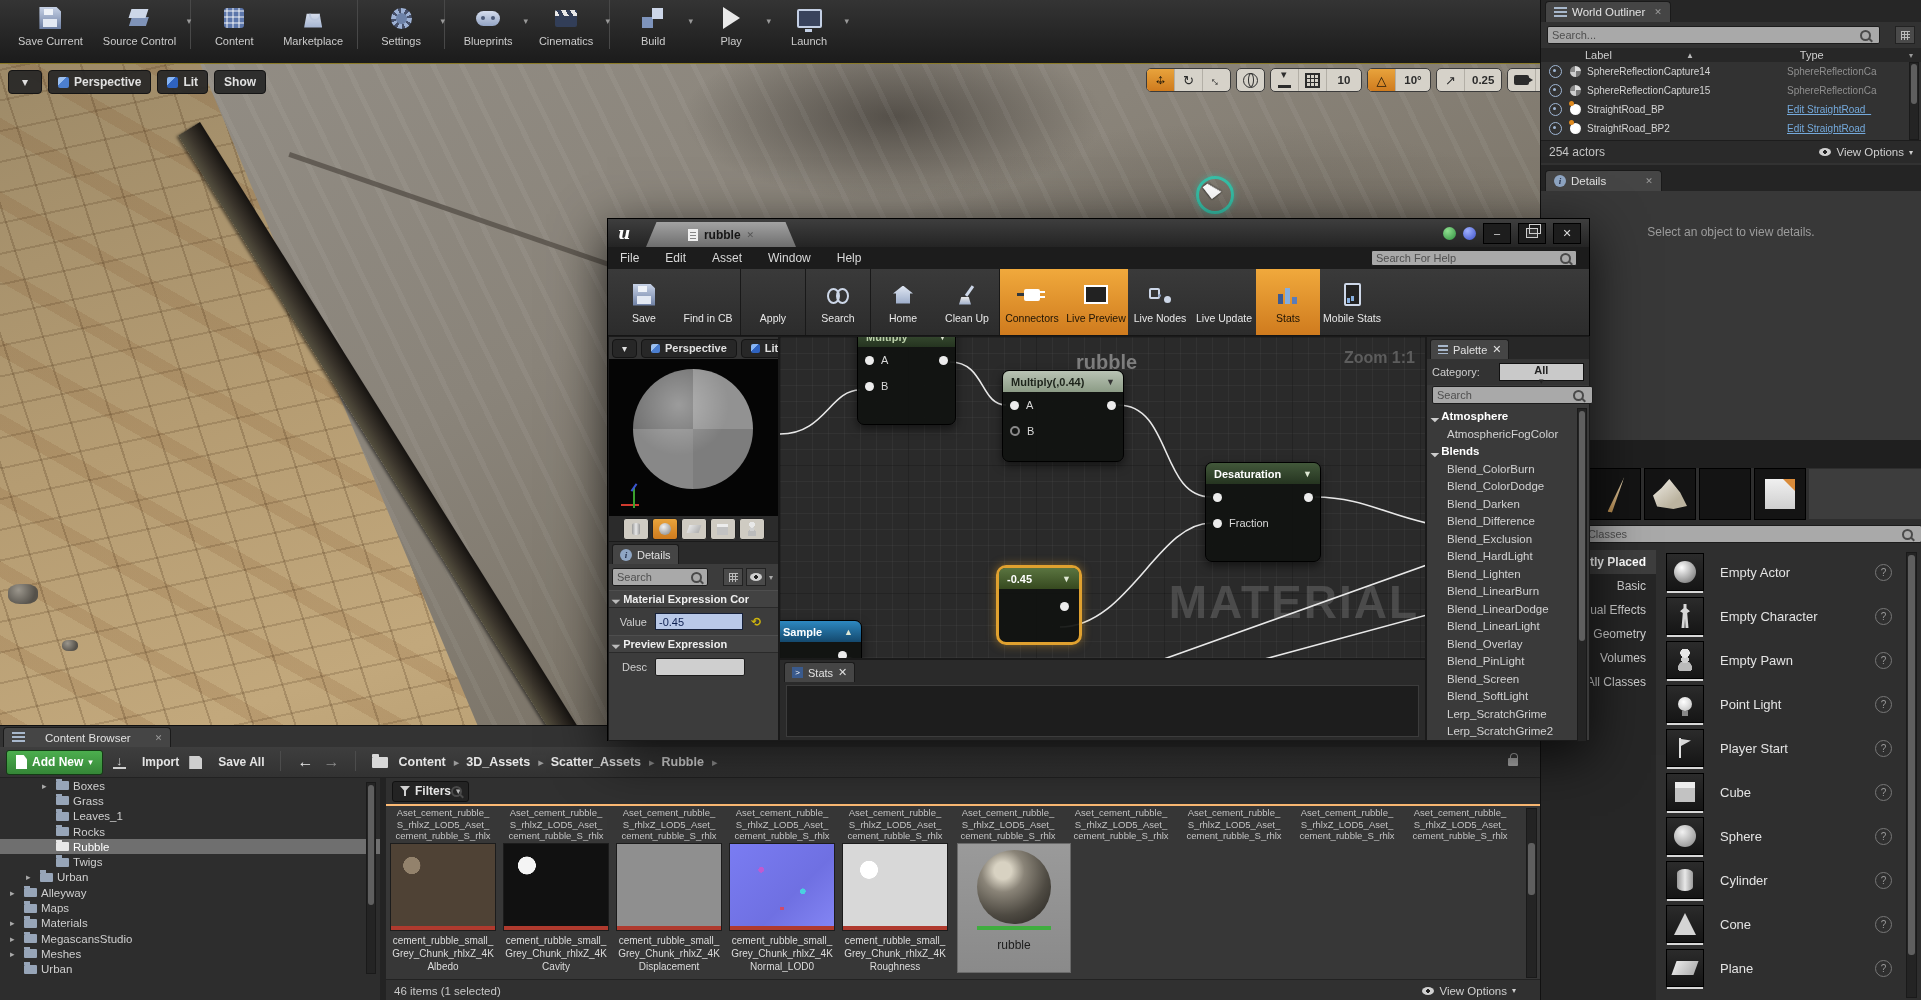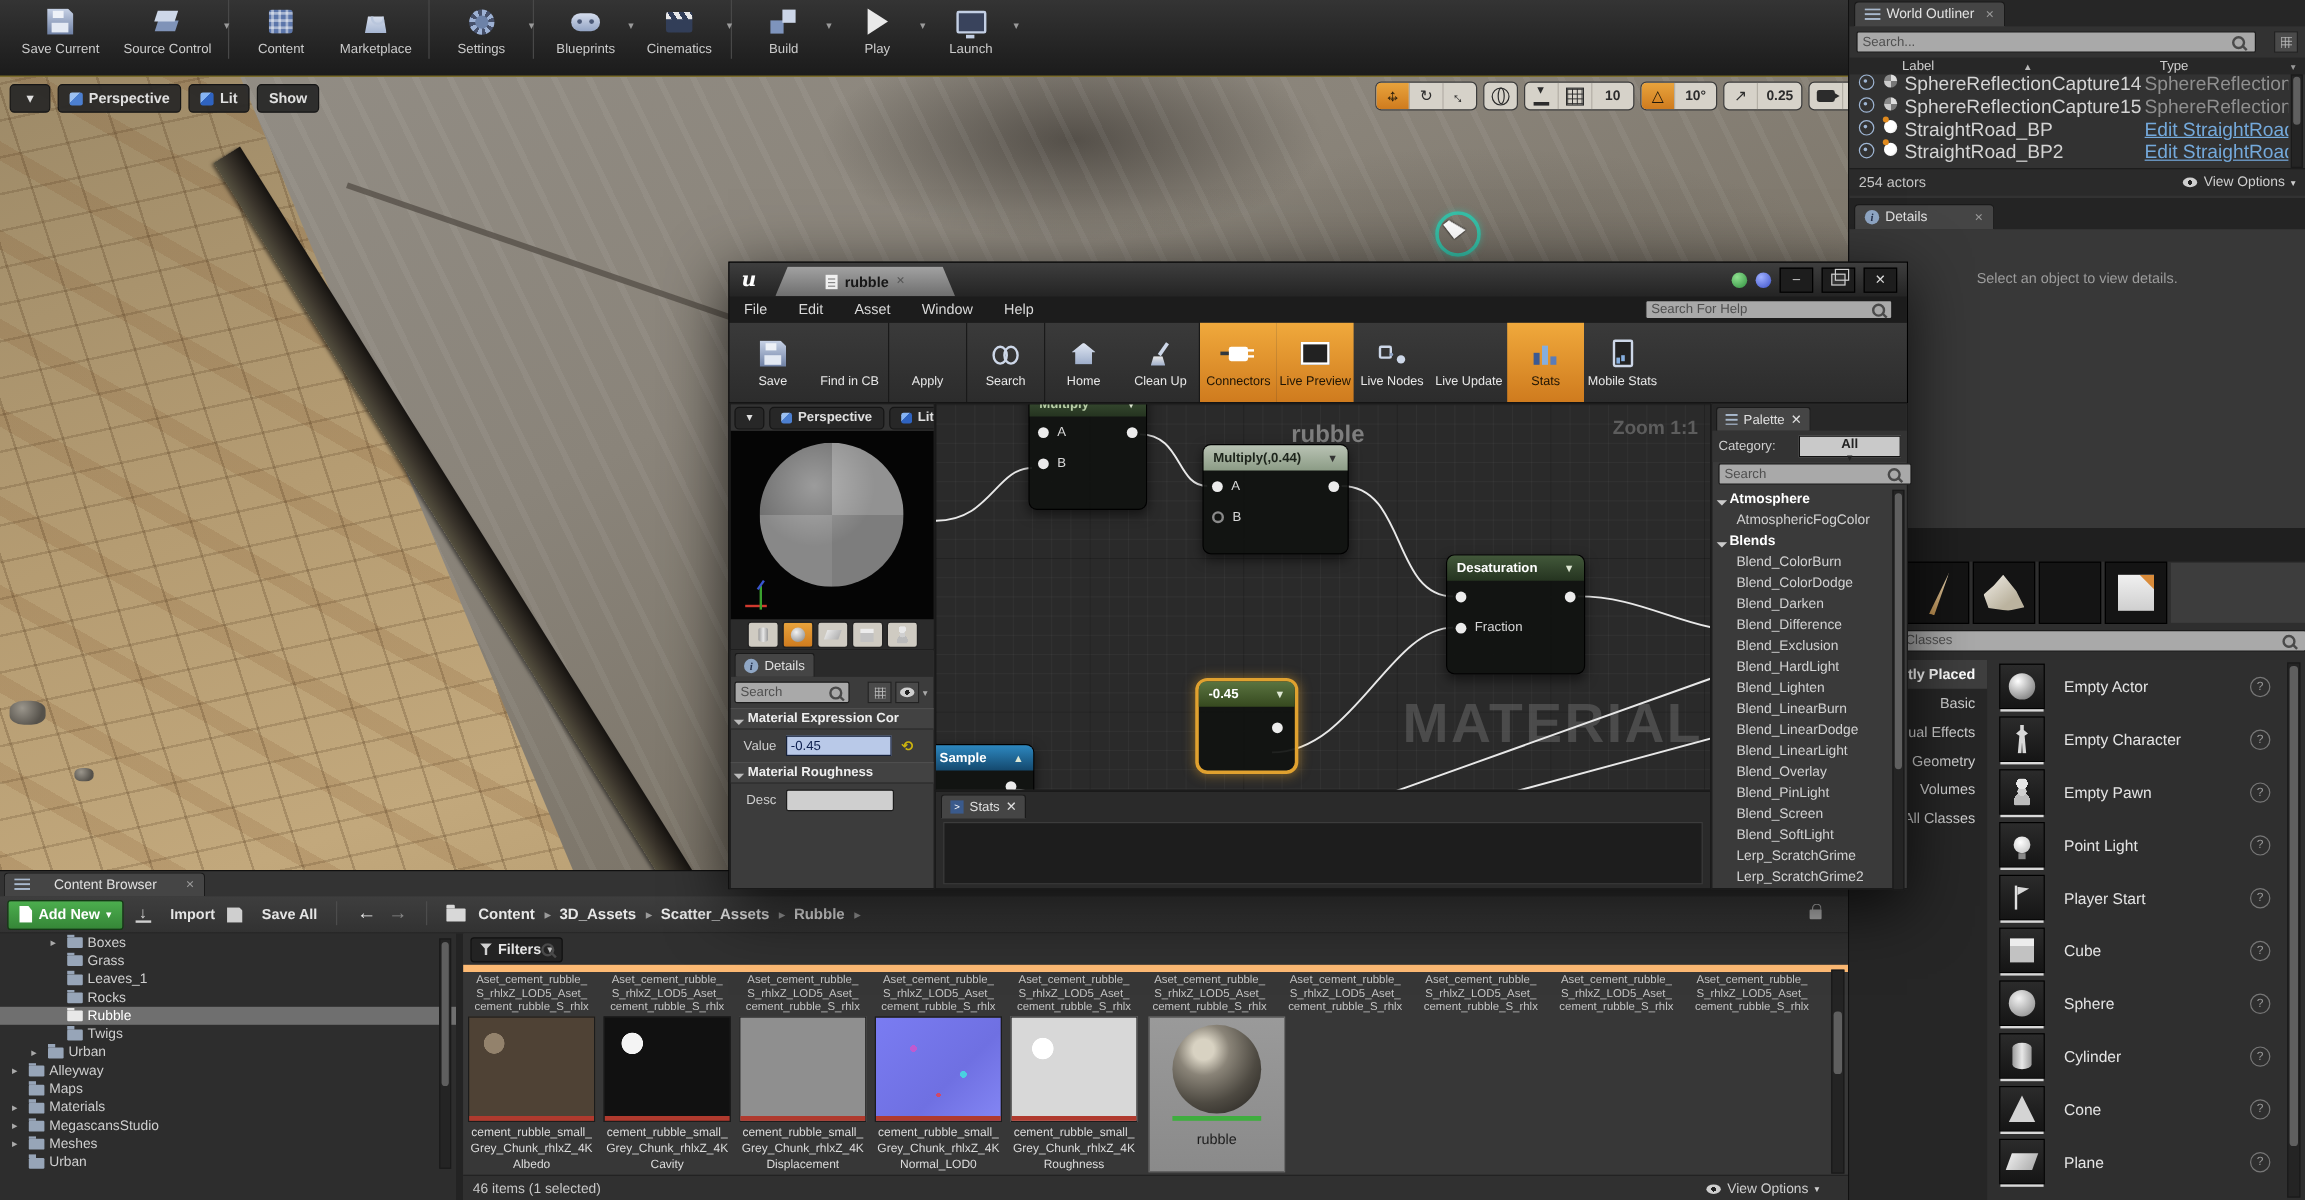--- a/index.html
+++ b/index.html
@@ -94,21 +94,21 @@
   .i-cam::after{content:"";position:absolute;right:-4px;top:2px;border-left:5px solid #2c2c2c;border-top:3px solid transparent;border-bottom:3px solid transparent;}
   .i-restore{width:10px;height:8px;border:1.5px solid #cfcfcf;position:relative;background:#333;}
   .i-restore::before{content:"";position:absolute;left:2px;top:-5px;width:10px;height:8px;border:1.5px solid #cfcfcf;}
   .ring{border:3px solid rgba(42,205,178,.85);border-radius:50%;box-shadow:0 0 6px rgba(42,205,178,.5);}
   .cursor{width:0;height:0;border-left:6px solid #fff;border-right:6px solid transparent;border-bottom:15px solid #fff;
       transform:rotate(-38deg);filter:drop-shadow(0 0 1px #000);}
   
   .rpanel{background:#323232;border-left:1px solid #111;box-sizing:border-box;}
   .phead{background:#262626;height:22px;display:flex;align-items:flex-end;padding-left:4px;}
   .colhdr{background:#272727;color:#cfcfcf;font-size:11px;}
-  .orow{display:flex;height:19px;font-size:16px;color:#d4d4d4;}
+  .orow{display:flex;align-items:center;height:19px;font-size:10px;color:#d4d4d4;}
   .i-eye{width:11px;height:11px;border:1.5px solid #9fb6d4;border-radius:50%;position:relative;flex:none;}
   .i-eye::after{content:"";position:absolute;left:2.5px;top:2.5px;width:3px;height:3px;border-radius:50%;background:#9fb6d4;}
   .i-refl{width:11px;height:11px;border-radius:50%;background:conic-gradient(#ddd 0 90deg,#777 90deg 180deg,#ccc 180deg 270deg,#888 270deg);flex:none;}
   .i-bp{width:11px;height:11px;border-radius:50%;background:radial-gradient(circle at 35% 40%,#fff 0 55%,#cfcfcf);position:relative;flex:none;}
   .i-bp::before{content:"";position:absolute;left:-1px;top:-3px;width:5px;height:5px;border-radius:50%;background:#e08a1e;}
   .typ{color:#8f8f8f;}
   .typ.link{color:#74a9db;text-decoration:underline;}
   .i-mag{width:7px;height:7px;border:2px solid #4a4a4a;border-radius:50%;position:relative;display:inline-block;}
   .i-mag::after{content:"";position:absolute;width:5px;height:2px;background:#4a4a4a;transform:rotate(45deg);right:-4px;bottom:-2px;}
   .i-info{width:12px;height:12px;border-radius:50%;background:#8fa6c4;color:#24304a;font-size:9px;font-weight:bold;
@@ -772,21 +772,21 @@
           </div>
 
         <div class="sbar" style="right:4px;top:4px;width:8px;height:190px;">
             <div class="sthumb" style="top:2px;height:120px;"></div>
           </div>
       </div>
     </div>
     <div class="abs" style="left:380px;top:52px;width:6px;height:223px;background:#232323;"></div>
 
     <div class="abs" style="left:386px;top:52px;width:1154px;height:223px;background:#373737;">
-      <div class="flex" style="height:26px;background:#303030;border-bottom:6px solid #fdba74;padding:0 6px;gap:8px;">
+      <div class="flex" style="height:26px;background:#303030;border-bottom:2px solid #fdba74;padding:0 6px;gap:8px;">
         <div class="flex" style="background:#232323;border:1px solid #111;border-radius:3px;height:19px;padding:0 7px;gap:5px;">
           <span class="funnel"></span>
           <span style="font-weight:bold;color:#e4e4e4;">Filters</span>
           <span style="font-size:9px;color:#bbb;">▾</span>
         </div>
         <span class="i-mag" style="margin-left:-26px;"></span>
       </div>
 
       <div class="flex" style="align-items:flex-start;padding:1px 0 0 4px;height:36px;overflow:hidden;">
 
@@ -1099,21 +1099,21 @@
             <span class="i-eyel"></span>
           </span>
         <span style="font-size:8px;color:#aaa;">▾</span>
       </div>
       <div class="shead">Material Expression Cor</div>
       <div class="frow">
         <span style="width:34px;text-align:right;">Value</span>
         <input class="valinp" readonly="" value="-0.45" style="">
         <span class="i-reset">⟲</span>
       </div>
-      <div class="shead">Material Roughness</div>
+      <div class="shead">Preview Expression</div>
       <div class="frow">
         <span style="width:34px;text-align:right;">Desc</span>
         <input class="inp" style="width: 80px; background: rgb(207, 207, 207);" readonly="">
       </div>
     </div>
 
     <div id="graph" class="abs">
       <span class="wm-name" style="left:296px;top:14px;">rubble</span>
       <span class="wm-zoom" style="right:10px;top:12px;">Zoom 1:1</span>
       <span class="wm-big" style="right:6px;top:238px;">MATERIAL</span>

